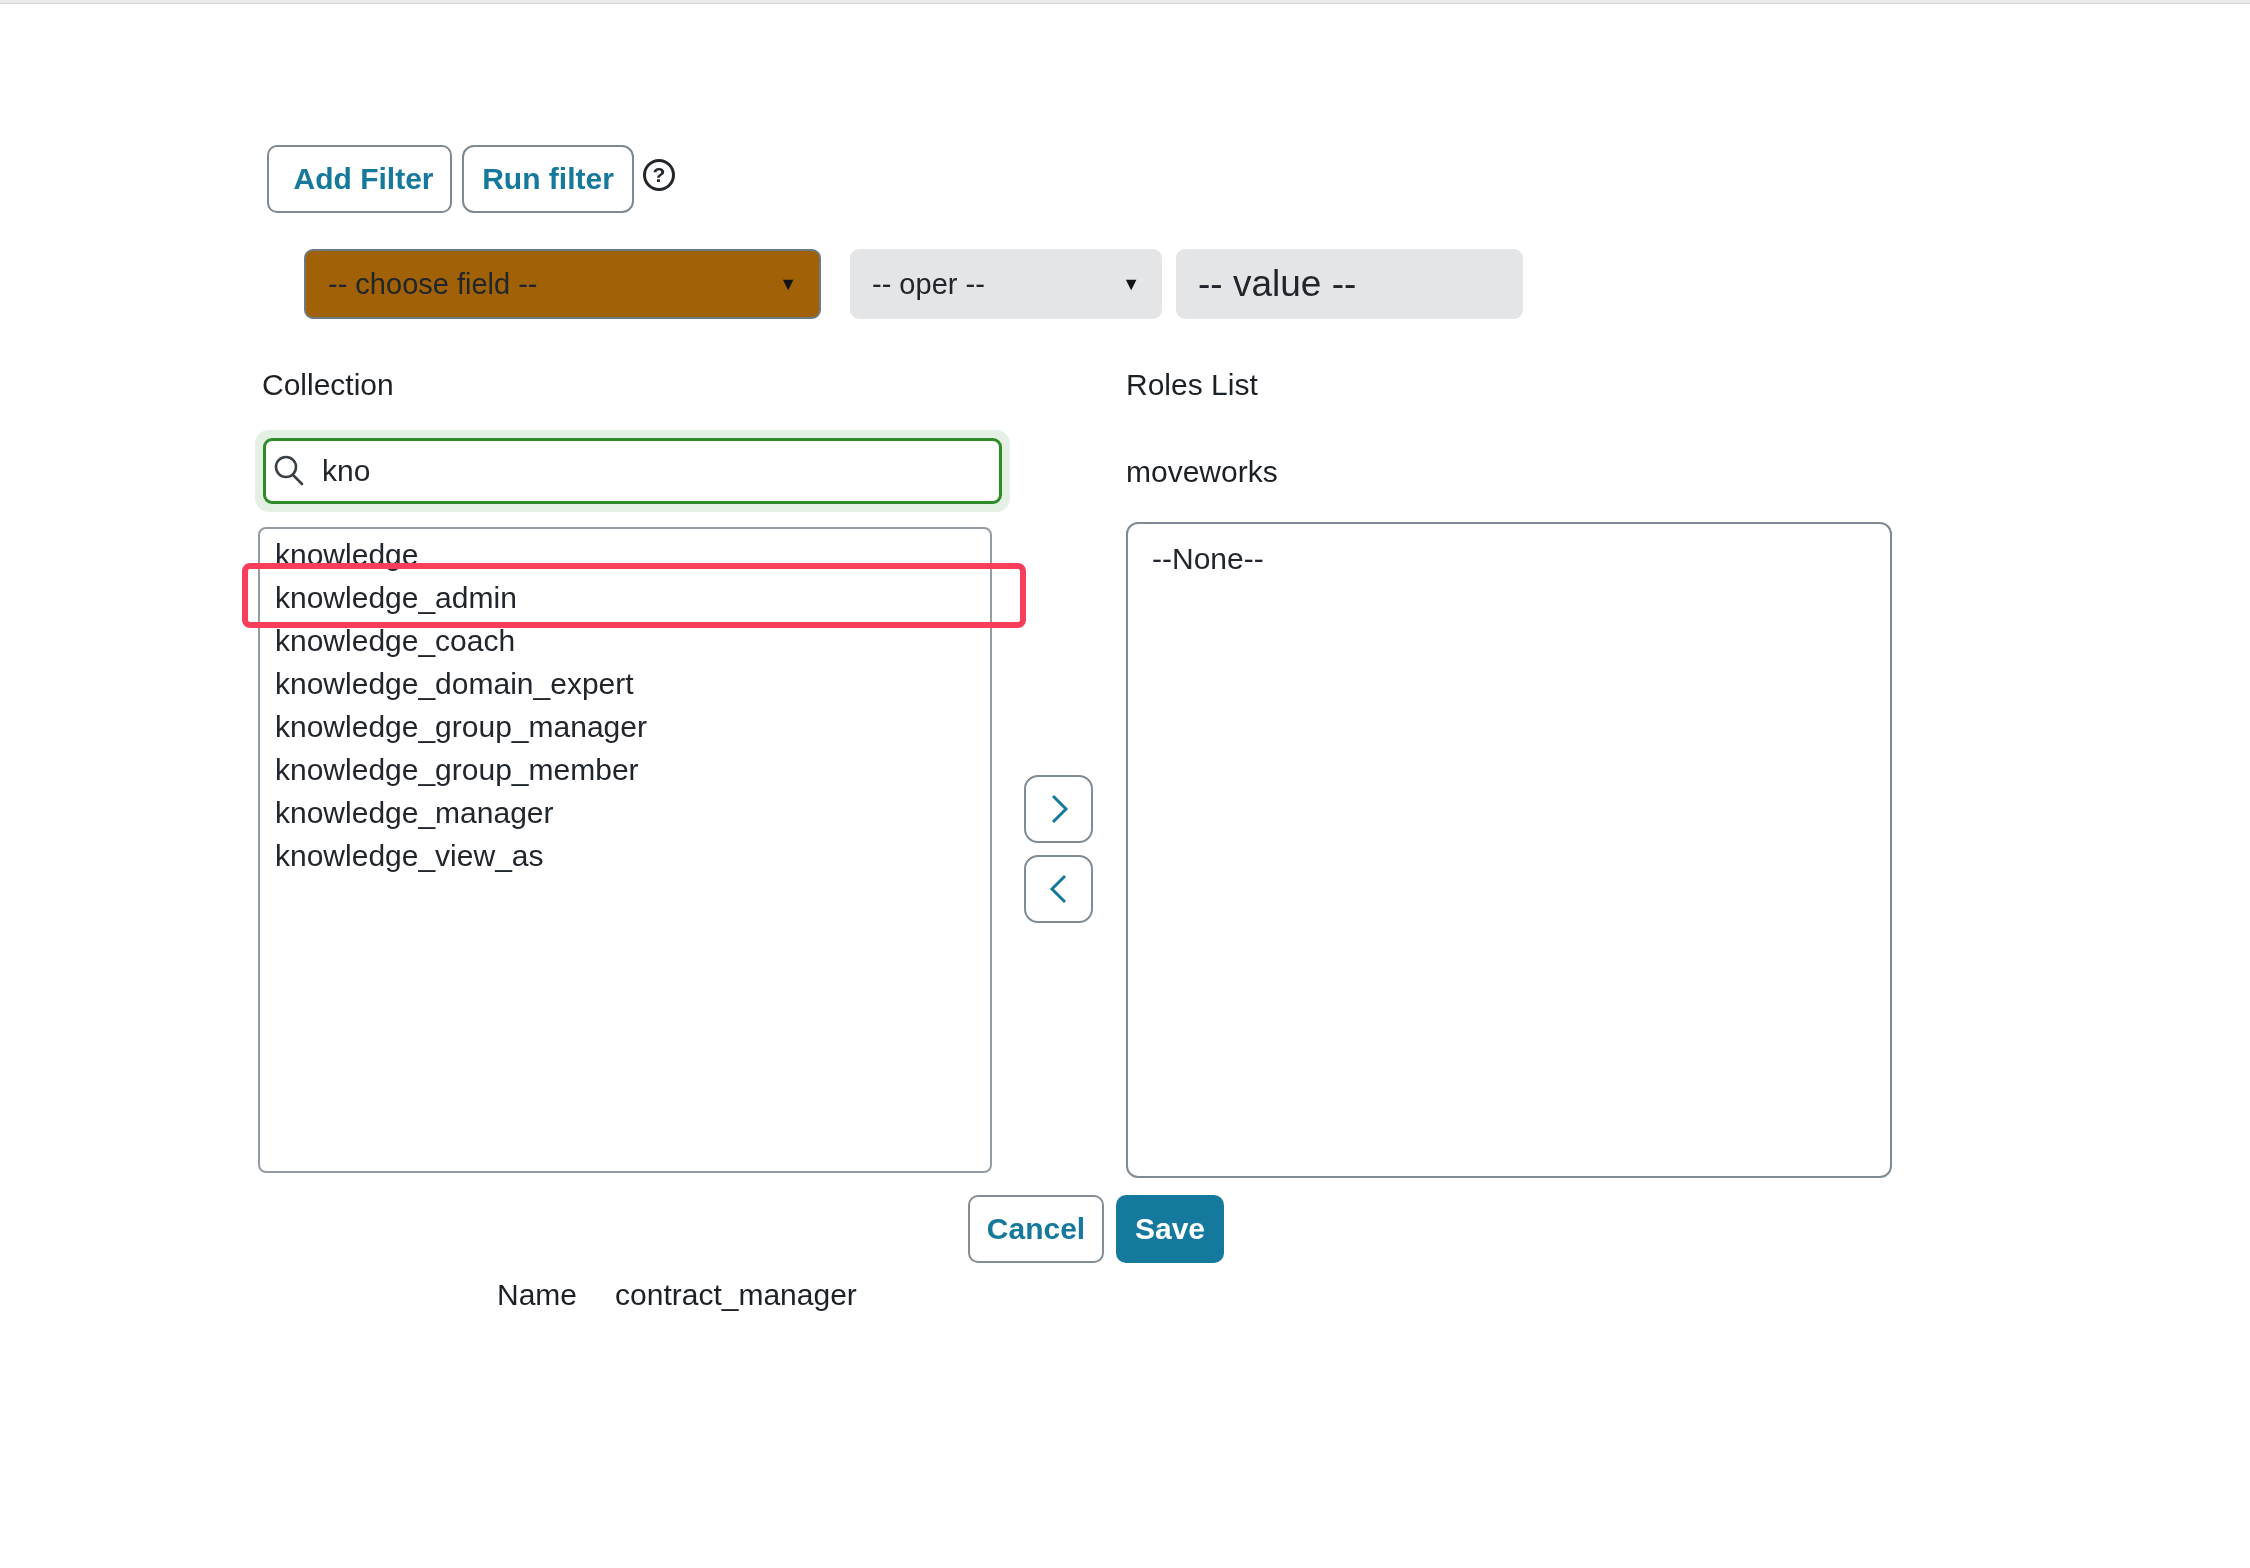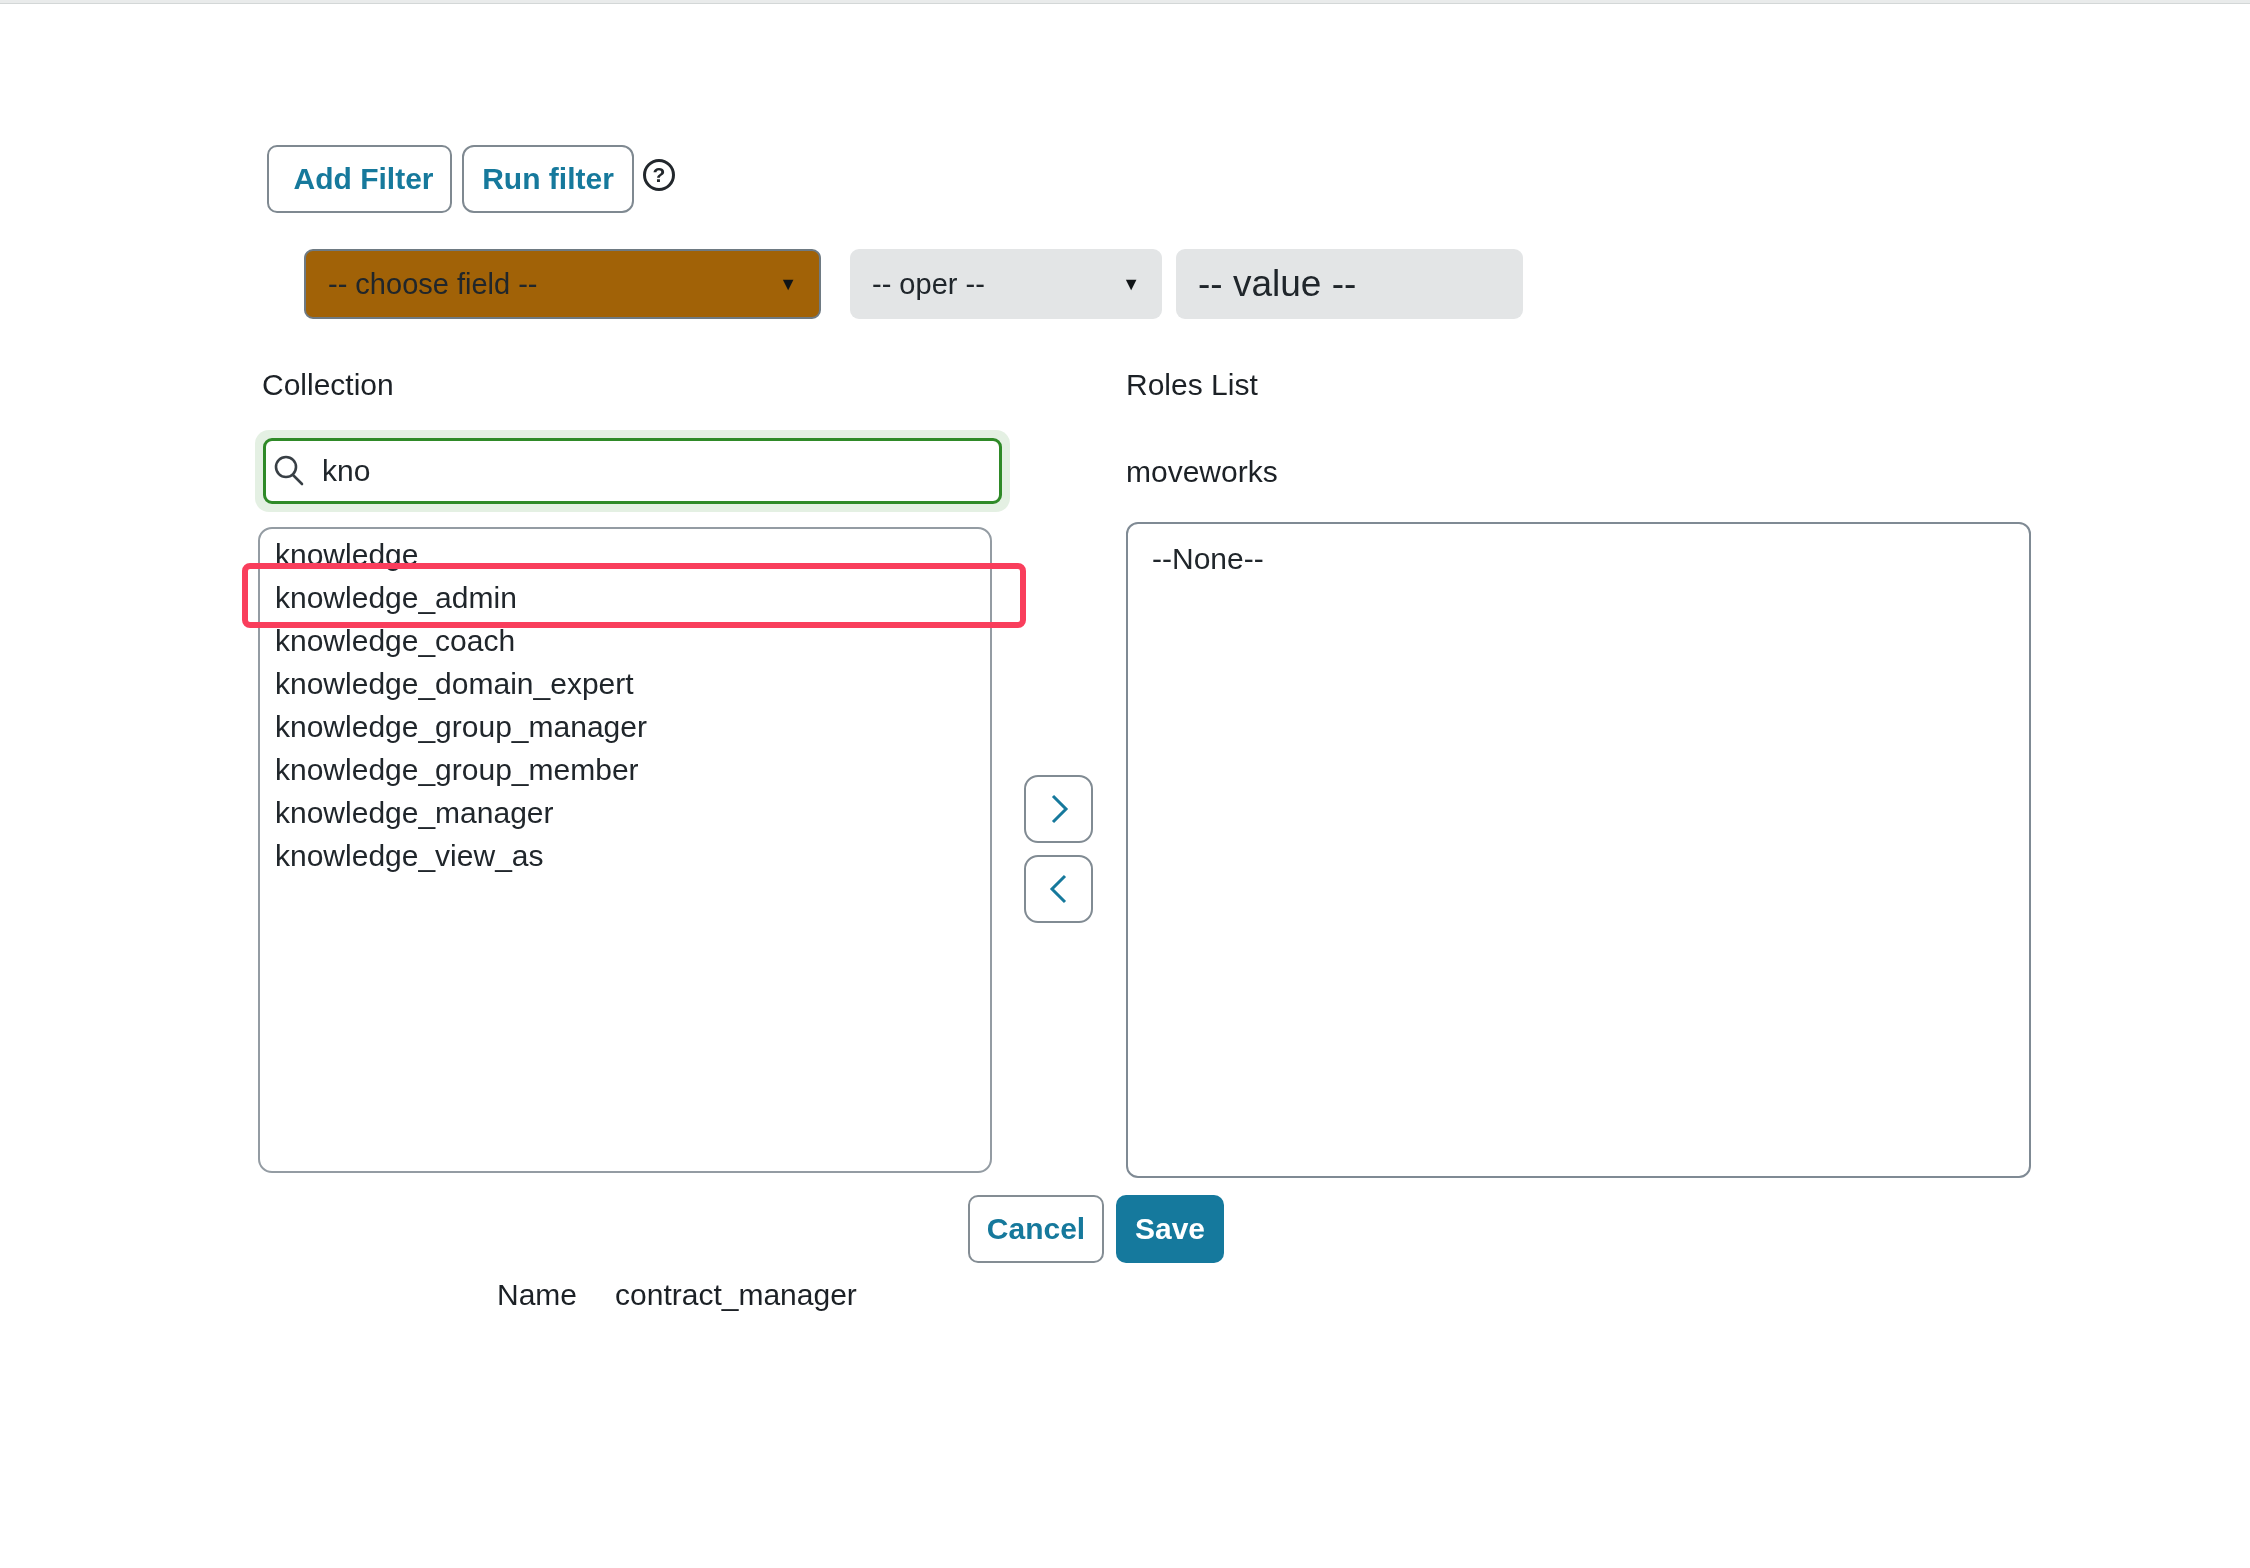--- a/index.html
+++ b/index.html
@@ -61,29 +61,29 @@
   }
   .search-field svg { flex: 0 0 auto; }
   .search-input {
     border: none; outline: none; background: transparent;
     font-family: inherit; font-size: 30px; color: #20262b;
     margin-left: 16px; width: 640px;
   }
   
   .collection-box {
     position: absolute; left: 258px; top: 527px; width: 734px; height: 646px;
-    border: 2px solid #949ca3; border-radius: 14px; background: #ffffff;
+    border: 2px solid #949ca3; border-radius: 8px; background: #ffffff;
     padding-top: 4px; overflow: hidden;
   }
   .list-item {
     height: 43px; line-height: 43px; padding-left: 15px;
     font-size: 30px; color: #20262b; cursor: pointer; white-space: nowrap;
   }
   .roles-box {
-    position: absolute; left: 1126px; top: 522px; width: 905px; height: 656px;
+    position: absolute; left: 1126px; top: 522px; width: 766px; height: 656px;
     border: 2px solid #7f8a94; border-radius: 12px; background: #ffffff;
     padding: 14px 0 0 24px;
   }
   .roles-item { font-size: 30px; color: #20262b; line-height: 42px; cursor: pointer; }
   
   .highlight-rect {
     position: absolute; left: 242px; top: 563px; width: 784px; height: 65px;
     border: 6px solid #f93e5c; border-radius: 8px;
     pointer-events: none; background: transparent;
   }

